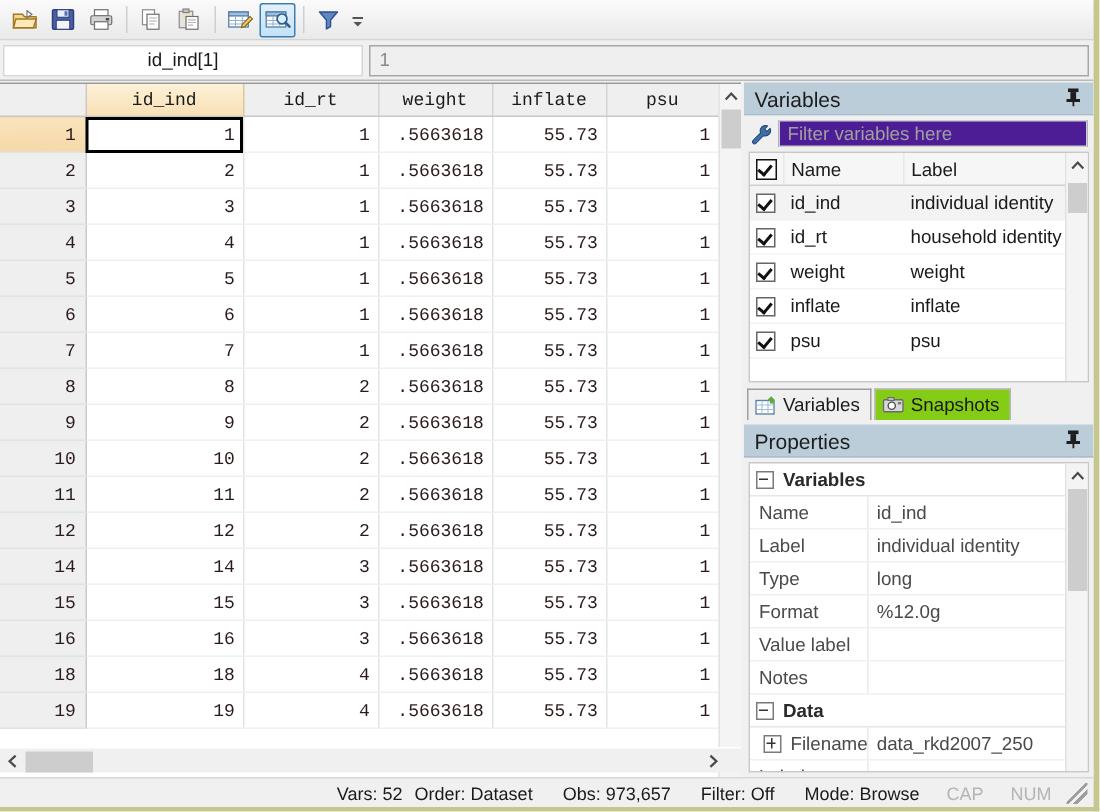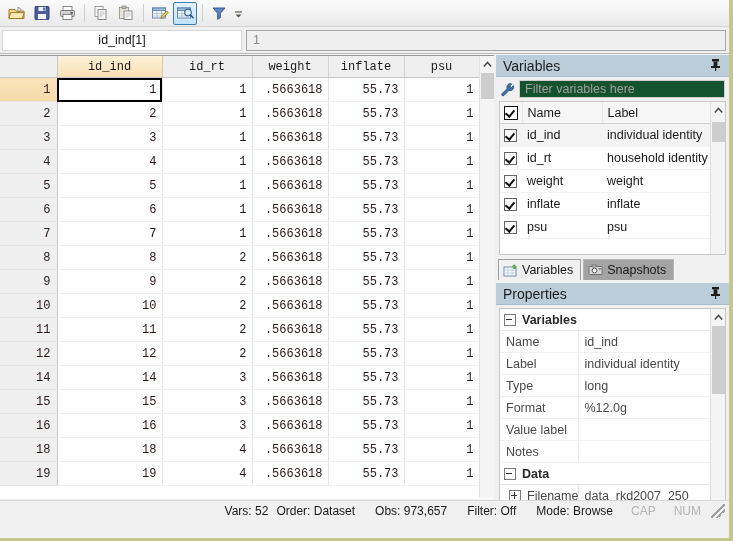--- a/index.html
+++ b/index.html
@@ -260,21 +260,21 @@
     height: 24px;
     display: flex;
     align-items: center;
     padding: 0 4px;
     box-sizing: border-box;
     background: #f0f0f0;
   }
   #var-filter-input {
     flex: 1;
     height: 18px;
-    background: #14532d;
+    background: #4c1d95;
     border: 1px solid #cfcfcf;
     box-sizing: border-box;
     display: flex; align-items: center;
     padding-left: 5px;
     color: #a0a0a0;
     font-size: 12.5px;
   }
   #vars-list-wrap {
     position: absolute;
     left: 3px; top: 46px;
@@ -357,21 +357,21 @@
   }
   .dock-tab {
     height: 21px;
     display: flex;
     align-items: center;
     padding: 0 7px 0 4px;
     font-size: 12.5px;
     color: #1a1a1a;
     border: 1px solid #b6b6b6;
     border-bottom: none;
-    background: #a3a3a3;
+    background: #84cc16;
     box-sizing: border-box;
     margin-right: 2px;
   }
   .dock-tab.active {
     background: #f0f0f0;
     border-color: #9f9f9f;
   }
   .tabicon { margin-right: 4px; display: flex; align-items: center; }
 
   
@@ -453,21 +453,21 @@
   #props-vthumb {
     position: absolute;
     top: 17px; left: 1px;
     width: 13px; height: 68px;
     background: #cdcdcd;
   }
 
   
   #statusbar {
     position: absolute;
-    left: 0; top: 500px;
+    left: 0; top: 518px;
     width: 729px;
     height: 20px;
     background: #f0f0f0;
     border-top: 1px solid #d8d8d8;
     box-sizing: border-box;
     display: flex;
     align-items: center;
     justify-content: flex-end;
     font-size: 12px;
     color: #1a1a1a;

